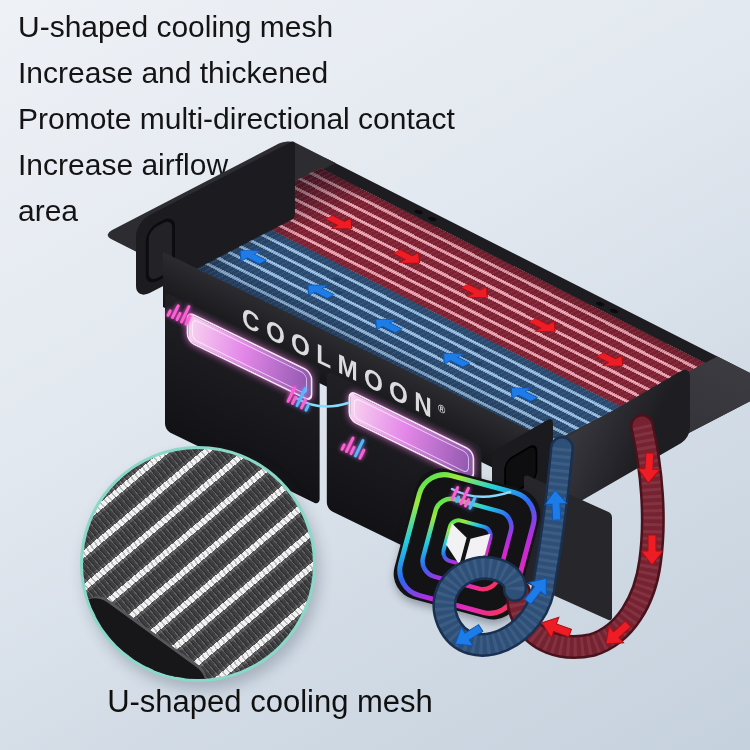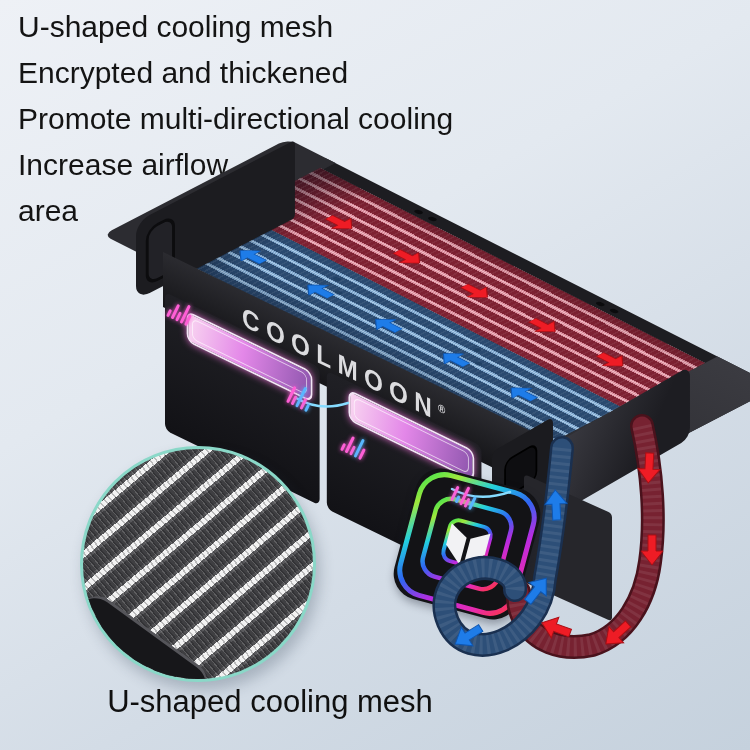--- a/index.html
+++ b/index.html
@@ -70,22 +70,22 @@
   
   .caption{position:absolute;left:40px;top:684px;width:460px;text-align:center;font-size:31px;color:#101010;z-index:12;}
 </style>
 </head>
 <body>
 
 <div id="stage">
 
   <div class="heading">
     <div>U-shaped cooling mesh</div>
-    <div>Encrypted and thickened</div>
-    <div>Promote multi-directional cooling</div>
+    <div>Increase and thickened</div>
+    <div>Promote multi-directional contact</div>
     <div>Increase airflow</div>
     <div>area</div>
   </div>
 
   <div class="rad-top">
     <div class="rad-frame"></div>
     <div class="cap-top"></div>
     <div class="tank-top"></div>
     <div class="band band-hot"></div>
     <div class="band band-cold"></div>

